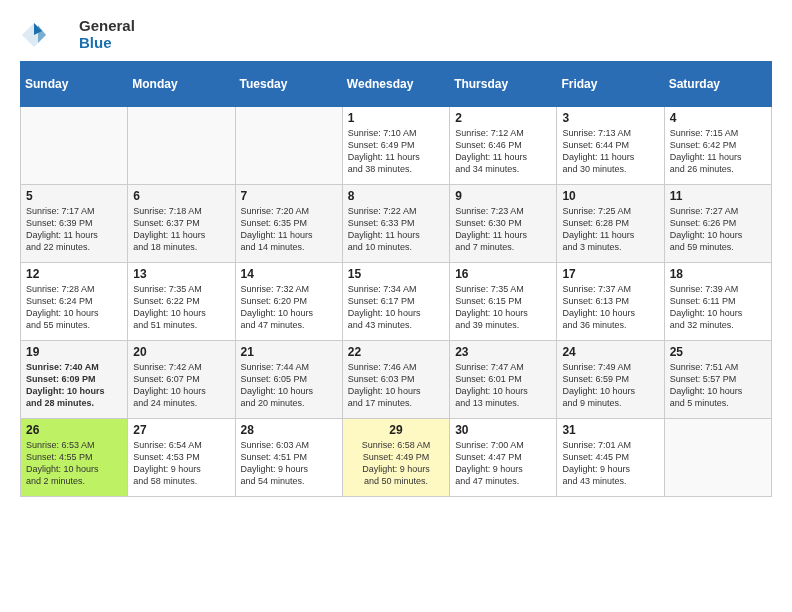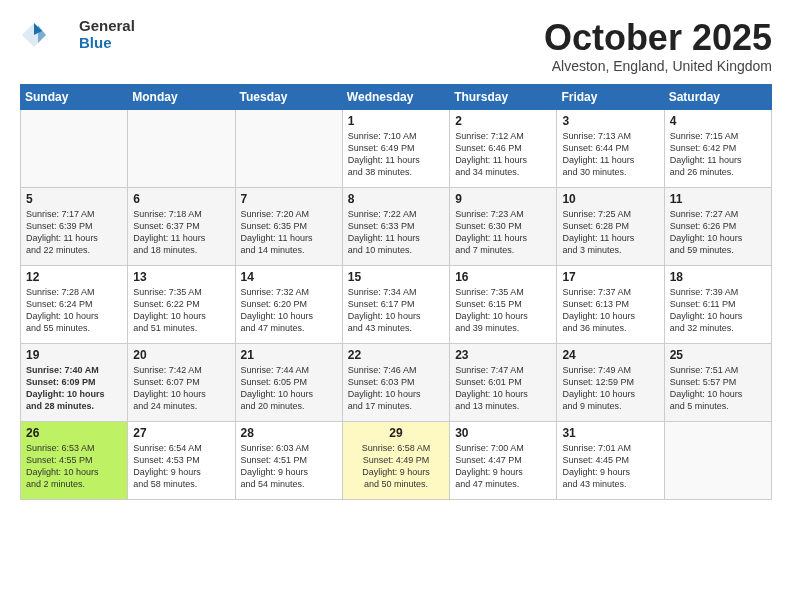--- a/index.html
+++ b/index.html
@@ -62,21 +62,21 @@
     .calendar {
       width: 100%;
       border-collapse: collapse;
       border: 1px solid #ccc;
     }
     .calendar th {
       background-color: #2a6db5;
       color: #fff;
       font-size: 12px;
       font-weight: bold;
-      padding: 5px 4px;
+      padding: 15px 4px;
       text-align: left;
       border: 1px solid #2a6db5;
     }
     .calendar td {
       width: calc(100%/7);
       vertical-align: top;
       border: 1px solid #ccc;
       padding: 4px 5px;
       font-size: 9.5px;
       color: #333;
@@ -106,24 +106,20 @@
     <div class="logo">
       <svg class="logo-icon" viewBox="0 0 28 28">
         <polygon points="14,2 26,14 14,26 2,14" fill="#1a6faf" opacity="0.15"></polygon>
         <polygon points="18,4 26,14 18,22" fill="#1a6faf" opacity="0.5"></polygon>
         <polygon points="14,2 22,10 14,14" fill="#1a6faf"></polygon>
       </svg>
       <div class="logo-text">
         <span class="logo-general">General</span>
         <span class="logo-blue">Blue</span>
       </div>
-    </div>
-    <div class="title-block">
-      <div class="month-title">October 2025</div>
-      <div class="location">Alveston, England, United Kingdom</div>
     </div>
   </div>
 
   <table class="calendar">
     <thead>
       <tr>
         <th>Sunday</th>
         <th>Monday</th>
         <th>Tuesday</th>
         <th>Wednesday</th>
@@ -300,21 +296,21 @@
           <td style="background-color: rgb(245, 245, 245);">
             <span class="cell-date">23</span>
             <div class="cell-info" style="white-space: pre-line;">Sunrise: 7:47 AM
 Sunset: 6:01 PM
 Daylight: 10 hours
 and 13 minutes.</div>
           </td>
           <td style="background-color: rgb(245, 245, 245);">
             <span class="cell-date">24</span>
             <div class="cell-info" style="white-space: pre-line;">Sunrise: 7:49 AM
-Sunset: 12:59 PM
+Sunset: 6:59 PM
 Daylight: 10 hours
 and 9 minutes.</div>
           </td>
           <td style="background-color: rgb(245, 245, 245);">
             <span class="cell-date">25</span>
             <div class="cell-info" style="white-space: pre-line;">Sunrise: 7:51 AM
 Sunset: 5:57 PM
 Daylight: 10 hours
 and 5 minutes.</div>
           </td>

